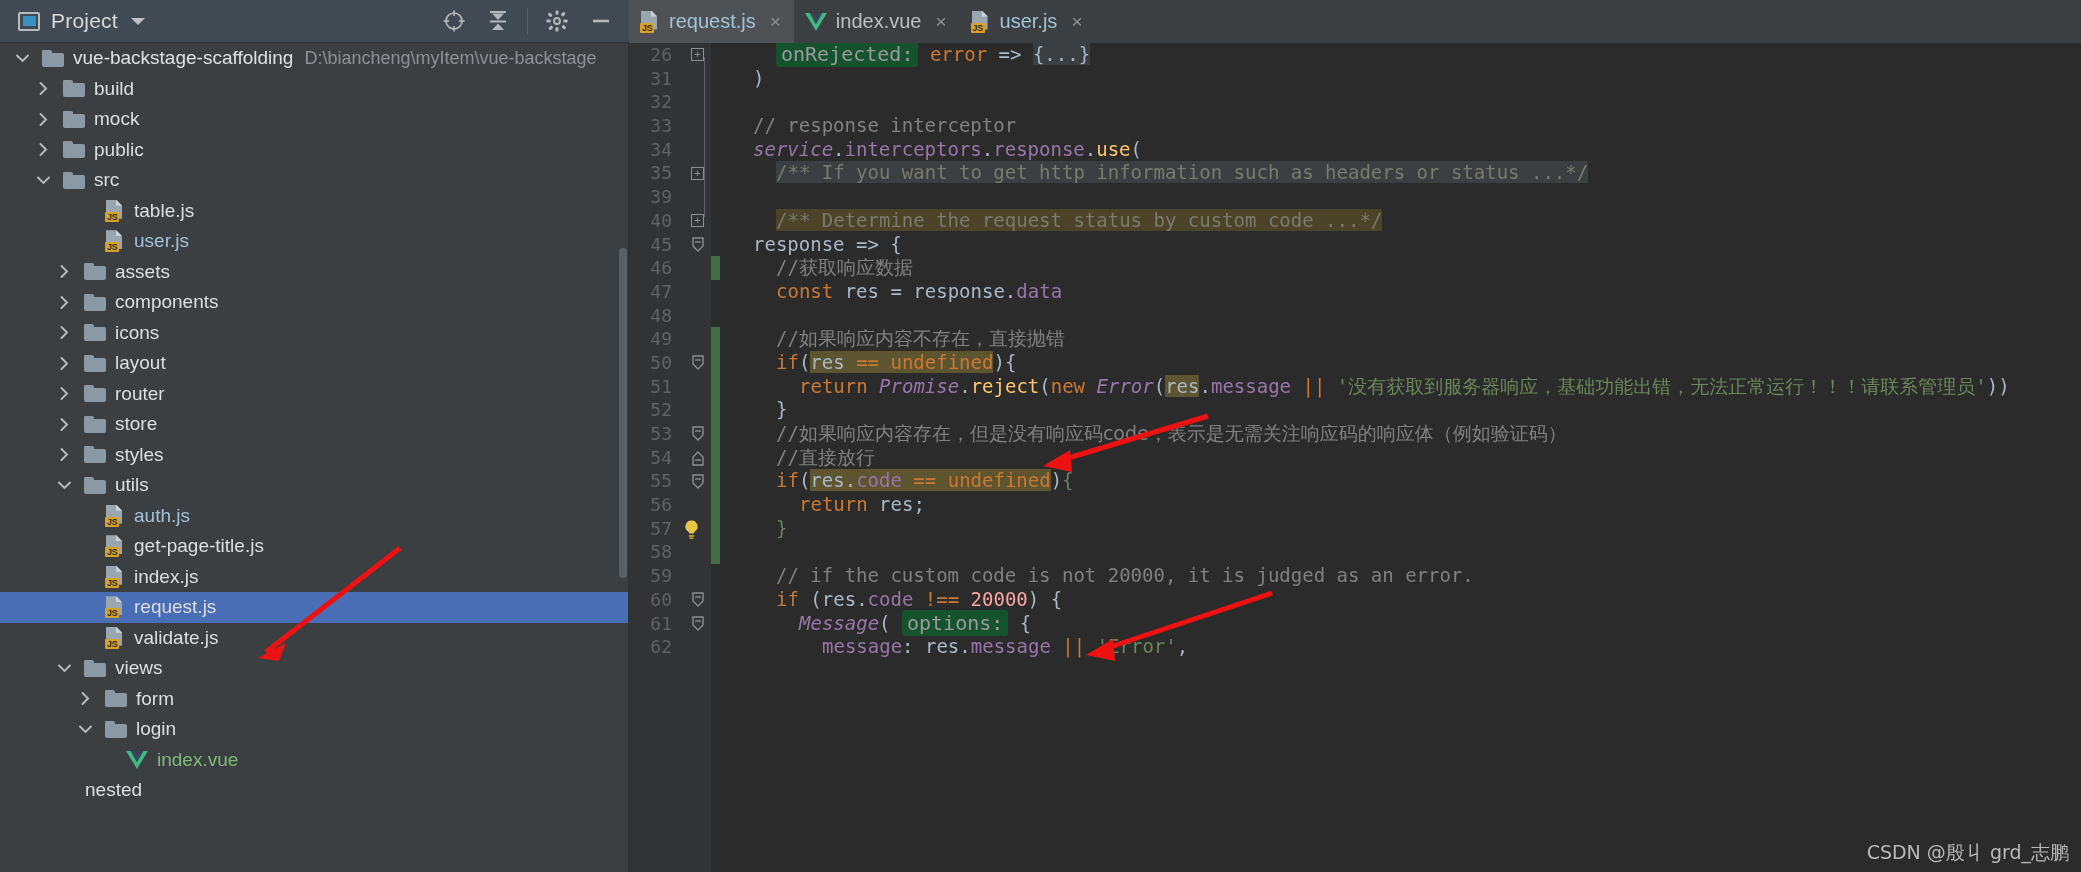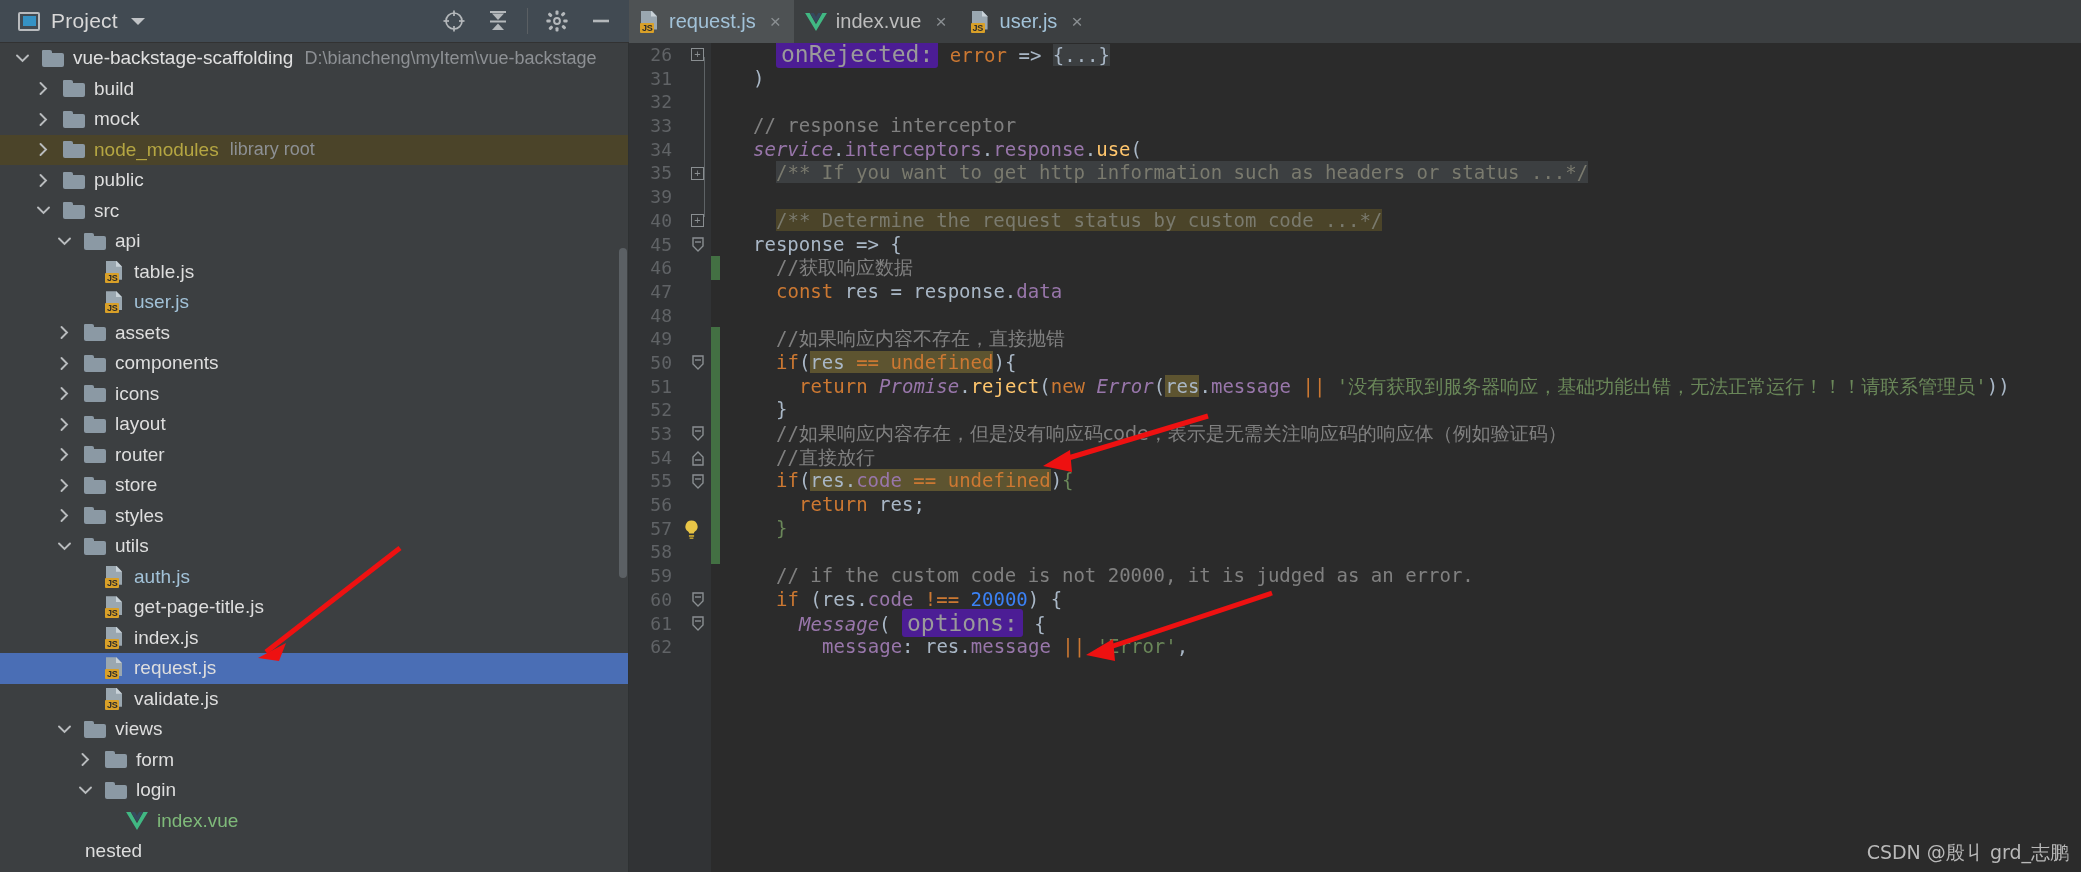--- a/index.html
+++ b/index.html
@@ -107,28 +107,28 @@
     color:#a9b7c6;padding-left:10px;box-sizing:border-box;white-space:pre;
   }
   .ln{height:23.7px;line-height:23.7px;}
   .gl{height:23.7px;line-height:23.7px;}
 
   
   .c-com{color:#808080;}
   .c-doc{color:#7a7a6e;}
   .c-kw{color:#cc7832;}
   .c-str{color:#6a8759;}
-  .c-num{color:#3b82f6;}
+  .c-num{color:#fca5a5;}
   .c-fld{color:#9876aa;}
   .c-fn{color:#ffc66d;}
   .c-var{color:#a9b7c6;}
   .c-purp-i{color:#9876aa;font-style:italic;}
   .hl-doc{background:#4b4429;}
   .hl-id{background:#5d5430;}
-  .hl-chip{background:#4c1d95;color:#9a9a9a;border-radius:3px;padding:1px 5px;font-size:23px;}
+  .hl-chip{background:#14532d;color:#9a9a9a;border-radius:3px;padding:1px 5px;font-size:20px;}
   .hl-fold{background:#3c3f41;}
   .c-brace-g{color:#6a8759;}
   .c-cjk{font-family:"DejaVu Sans","Liberation Sans",sans-serif;}
   .fold-box{
     position:absolute;right:7px;width:13px;height:13px;border:1px solid #8a8f92;
     box-sizing:border-box;color:#8a8f92;font-size:11px;line-height:11px;text-align:center;
   }
   .fold-brace{position:absolute;right:6px;width:14px;height:18px;}
   .vline{position:absolute;right:6px;width:1px;background:#5e6366;}
 
@@ -277,35 +277,20 @@
               <path d="M3.5 2 L9 7.5 L3.5 13" fill="none" stroke="#b9bcbe" stroke-width="1.9" stroke-linecap="round"></path>
             </svg>
           </span>
           <span style="display:inline-block;width:10px"></span>
           <span class="folder">
             <span class="ft"></span>
             <span class="fb"></span>
           </span>
           <span class="lbl white">mock</span>
         </div>
-        <div class="row lib">
-          <span style="display:inline-block;width:33px"></span>
-          <span class="twisty">
-            <svg width="13" height="15" viewBox="0 0 13 15">
-              <path d="M3.5 2 L9 7.5 L3.5 13" fill="none" stroke="#b9bcbe" stroke-width="1.9" stroke-linecap="round"></path>
-            </svg>
-          </span>
-          <span style="display:inline-block;width:10px"></span>
-          <span class="folder">
-            <span class="ft"></span>
-            <span class="fb"></span>
-          </span>
-          <span class="lbl yel">node_modules</span>
-          <span class="sub">library root</span>
-        </div>
         <div class="row">
           <span style="display:inline-block;width:33px"></span>
           <span class="twisty">
             <svg width="13" height="15" viewBox="0 0 13 15">
               <path d="M3.5 2 L9 7.5 L3.5 13" fill="none" stroke="#b9bcbe" stroke-width="1.9" stroke-linecap="round"></path>
             </svg>
           </span>
           <span style="display:inline-block;width:10px"></span>
           <span class="folder">
             <span class="ft"></span>
@@ -319,34 +304,20 @@
             <svg width="15" height="13" viewBox="0 0 15 13">
               <path d="M2 3.5 L7.5 9 L13 3.5" fill="none" stroke="#b9bcbe" stroke-width="1.9" stroke-linecap="round"></path>
             </svg>
           </span>
           <span style="display:inline-block;width:10px"></span>
           <span class="folder">
             <span class="ft"></span>
             <span class="fb"></span>
           </span>
           <span class="lbl white">src</span>
-        </div>
-        <div class="row">
-          <span style="display:inline-block;width:54px"></span>
-          <span class="twisty">
-            <svg width="15" height="13" viewBox="0 0 15 13">
-              <path d="M2 3.5 L7.5 9 L13 3.5" fill="none" stroke="#b9bcbe" stroke-width="1.9" stroke-linecap="round"></path>
-            </svg>
-          </span>
-          <span style="display:inline-block;width:10px"></span>
-          <span class="folder">
-            <span class="ft"></span>
-            <span class="fb"></span>
-          </span>
-          <span class="lbl white">api</span>
         </div>
         <div class="row">
           <span style="display:inline-block;width:75px"></span>
           <span class="twisty"></span>
           <span style="display:inline-block;width:10px"></span>
           <span class="jsicon" style="margin-right:9px">
             <span class="page"></span>
             <span class="fold"></span>
             <span class="js">JS</span>
           </span>

